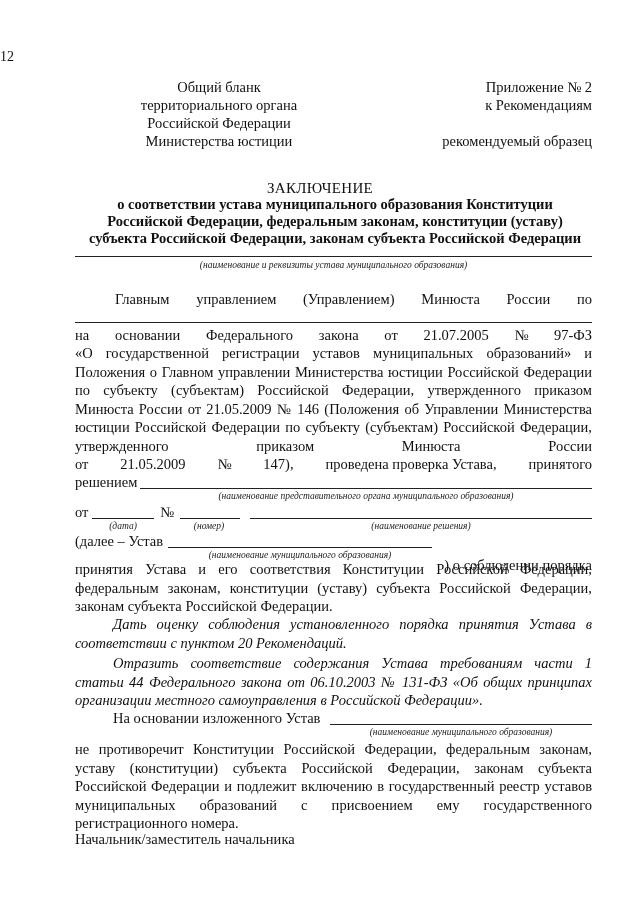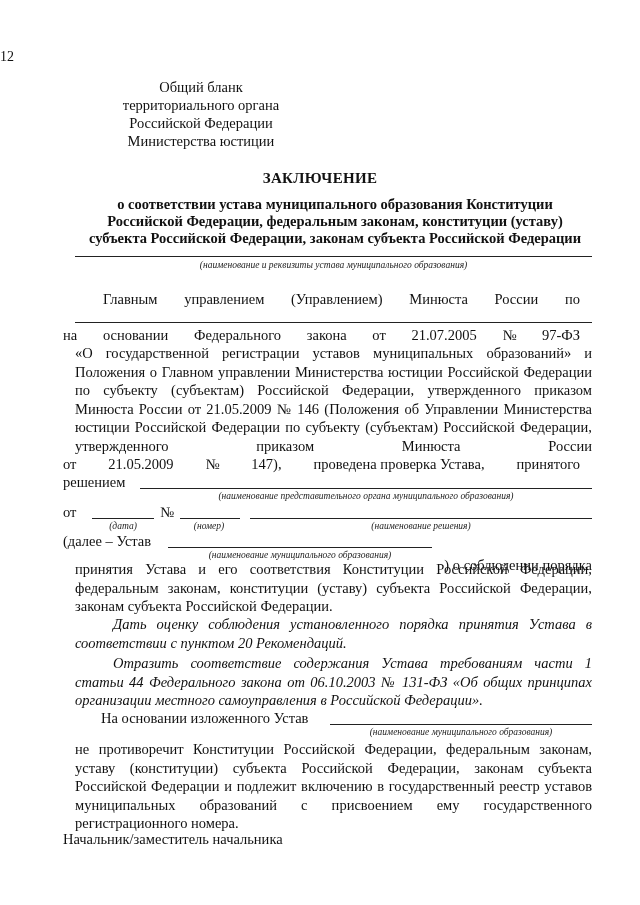--- a/index.html
+++ b/index.html
@@ -1,46 +1,52 @@
 <!DOCTYPE html>
 <html><head>
 <meta charset="utf-8">
 <style>
   html, body { margin: 0; padding: 0; background: #ffffff; }
   body { width: 640px; height: 905px; position: relative; overflow: hidden;
          font-family: "Liberation Serif", "DejaVu Serif", serif; color: #111; }
   .page { position: absolute; left: 0; top: 0; width: 640px; height: 905px; }
   .pnum { position: absolute; top: 49px; left: 0; width: 640px; font-size: 14px; }
-  .hdr-left { position: absolute; top: 78px; left: 106px; width: 190px; text-align: center; font-size: 14.5px; line-height: 18px; }
+  .hdr-left { position: absolute; top: 78px; left: 124px; width: 190px; text-align: center; font-size: 14.5px; line-height: 18px; }
   .hdr-right { position: absolute; top: 78px; right: 48px; width: 220px; text-align: right; font-size: 14.5px; line-height: 18px; }
   .hdr-right .gap { height: 18px; }
-  .title { position: absolute; top: 170px; left: 0; width: 640px; text-align: center; font-weight: bold; font-size: 15px; letter-spacing: 0.3px; }
+  .title { position: absolute; top: 180px; left: 0; width: 640px; text-align: center; font-weight: normal; font-size: 15px; letter-spacing: 0.3px; }
   .subtitle { position: absolute; top: 196px; left: 70px; width: 530px; text-align: center; font-weight: bold; font-size: 14.5px; line-height: 17px; }
   .rule { position: absolute; border-top: 1px solid #222; height: 0; }
   .cap { position: absolute; font-style: italic; font-size: 9.5px; text-align: center; color: #222; }
-  .line { position: absolute; left: 63px; width: 517px; font-size: 14.5px; line-height: 18px; white-space: nowrap; }
+  .line { position: absolute; left: 75px; width: 517px; font-size: 14.5px; line-height: 18px; white-space: nowrap; }
   .just { display: flex; justify-content: space-between; }
   .para { position: absolute; left: 75px; width: 517px; font-size: 14.5px; line-height: 18.5px; text-align: justify; }
   .ital { font-style: italic; }
   .ind { text-indent: 38px; }
 </style>
 </head>
 <body>
 
 <div class="page">
 
   <div class="pnum">12</div>
 
   <div class="hdr-left">
     <div>Общий бланк</div>
     <div>территориального органа</div>
     <div>Российской Федерации</div>
     <div>Министерства юстиции</div>
   </div>
 
+  <div class="hdr-right">
+    <div>Приложение № 2</div>
+    <div>к Рекомендациям</div>
+    <div class="gap"></div>
+    <div>рекомендуемый образец</div>
+  </div>
 
   <div class="title">ЗАКЛЮЧЕНИЕ</div>
 
   <div class="subtitle">
     <div>о соответствии устава муниципального образования Конституции</div>
     <div>Российской Федерации, федеральным законам, конституции (уставу)</div>
     <div>субъекта Российской Федерации, законам субъекта Российской Федерации</div>
   </div>
 
   <div class="rule" style="left:75px; top:256px; width:517px;"></div>

